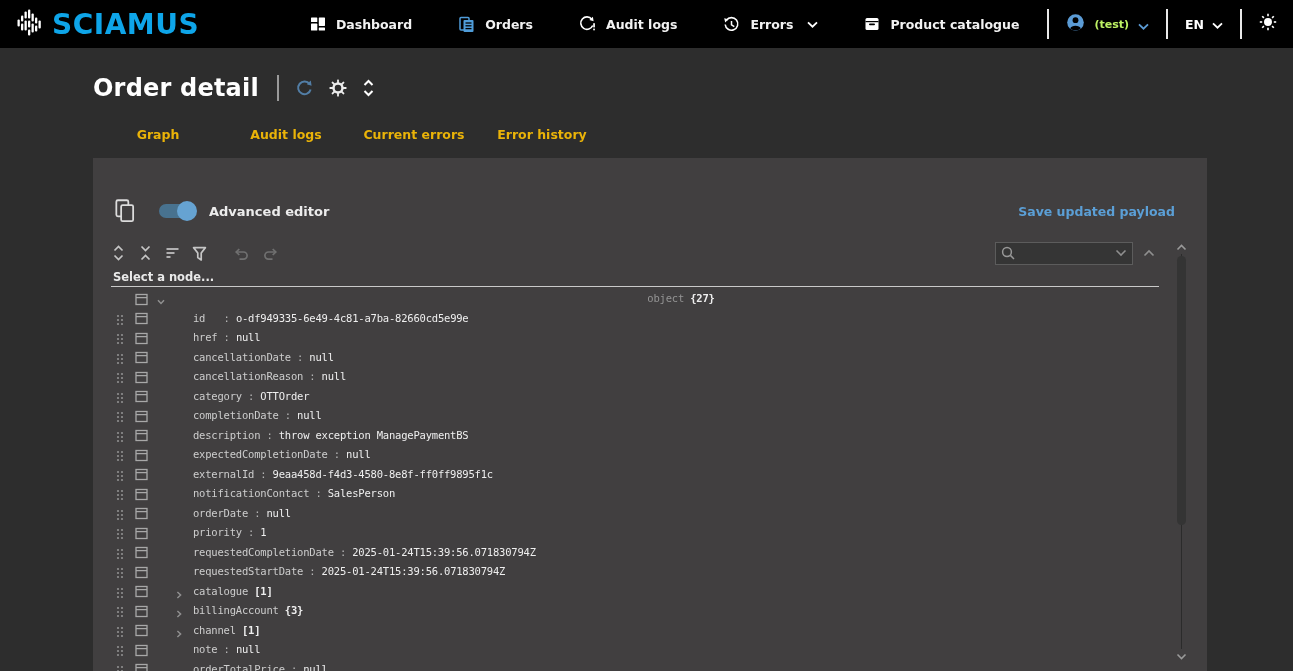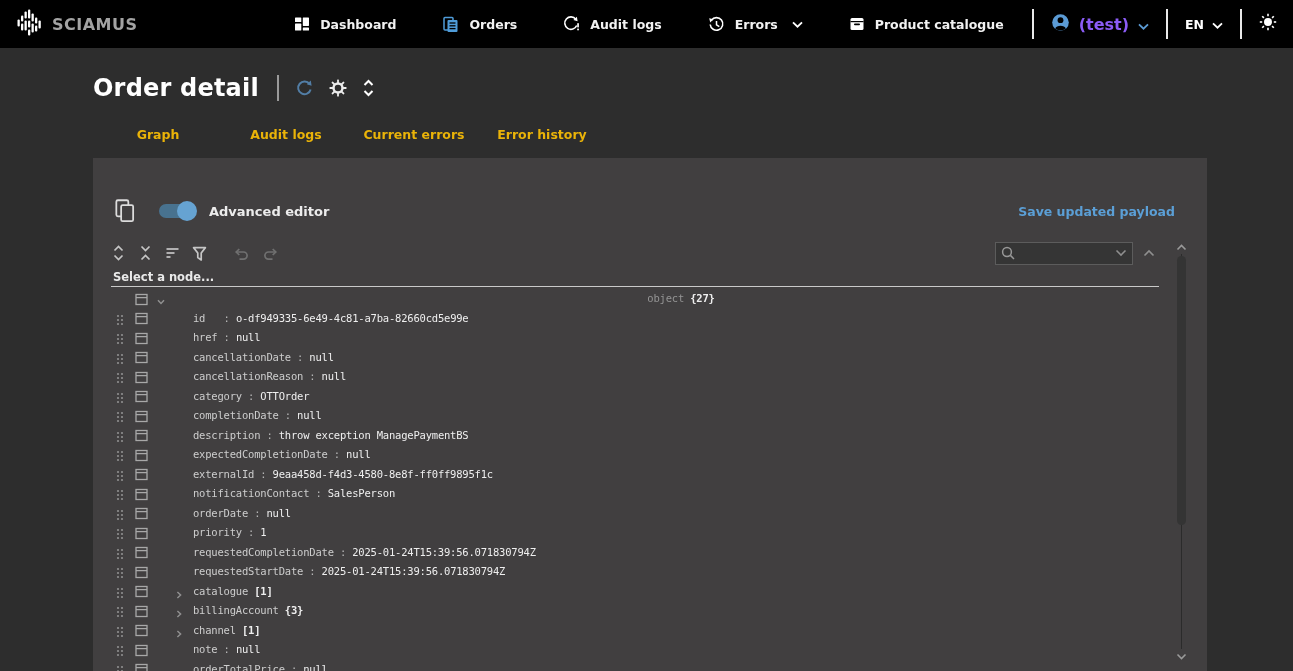--- a/index.html
+++ b/index.html
@@ -8,28 +8,28 @@
     position:relative; overflow:hidden;
     background:#2d2d2d;
     font-family:"DejaVu Sans","Liberation Sans",sans-serif;
     color:#e8e8e8;
   }
   [data-interactable="true"] { cursor:pointer; }
 
   
   .topnav { display:flex; align-items:center; height:48px; background:#000; padding:0 16px; }
   .brand { display:flex; align-items:center; gap:9px; }
-  .brand-name { font-size:16px; font-weight:bold; color:#a3a3a3; letter-spacing:.5px; }
+  .brand-name { font-size:28px; font-weight:bold; color:#0ea5e9; letter-spacing:.5px; }
   .nav-menu { display:flex; align-items:center; margin-left:auto; }
   .nav-item { display:flex; align-items:center; gap:10px; color:#f2f2f2; font-size:12.5px; font-weight:bold; margin-right:46px; }
   .nav-item svg { display:block; }
   .nav-right { display:flex; align-items:center; gap:17px; }
   .vsep { width:2px; height:30px; background:#e9e9e9; }
   .user-group { display:flex; align-items:center; gap:9px; }
-  .user-label { color:#8b5cf6; font-size:16px; font-weight:bold;text-align:center; }
+  .user-label { color:#bef264; font-size:11px; font-weight:bold;text-align:center; }
   .lang-group { display:flex; align-items:center; gap:8px; color:#fff; font-size:12.5px; font-weight:bold; }
 
   
   .page-header { display:flex; align-items:center; margin:20px 88px 0 93px; height:40px; }
   .page-title { font-size:24px; font-weight:bold; color:#fff; letter-spacing:.2px; }
   .title-sep { width:2px; height:26px; background:#9a9a9a; margin:0 16px 0 18px; }
   .hdr-ico { display:flex; align-items:center; margin-right:15px; }
   .hdr-right { margin-left:auto; display:flex; align-items:center; }
   .cancel-btn { color:#767676; font-size:12.5px; font-weight:bold; background:none; border:none; font-family:inherit; }
   .hdr-div { width:2px; height:30px; background:#8f8f8f; margin:0 22px 0 26px; }

